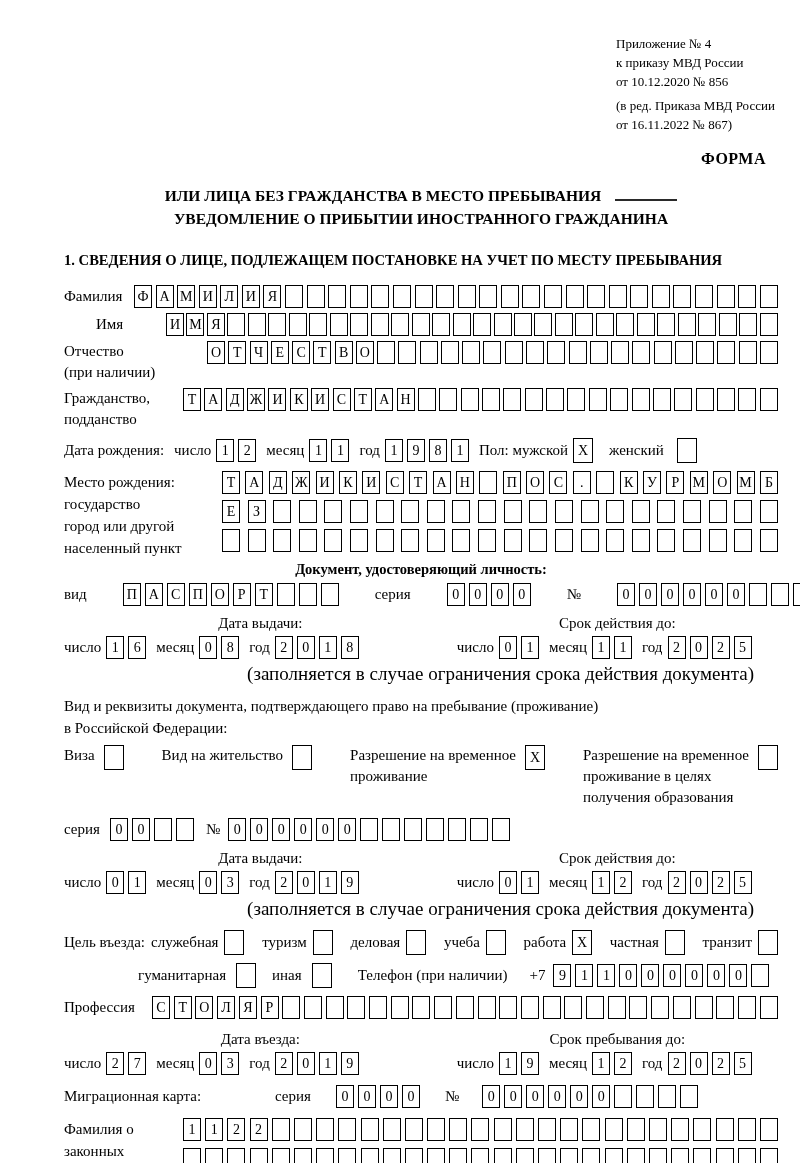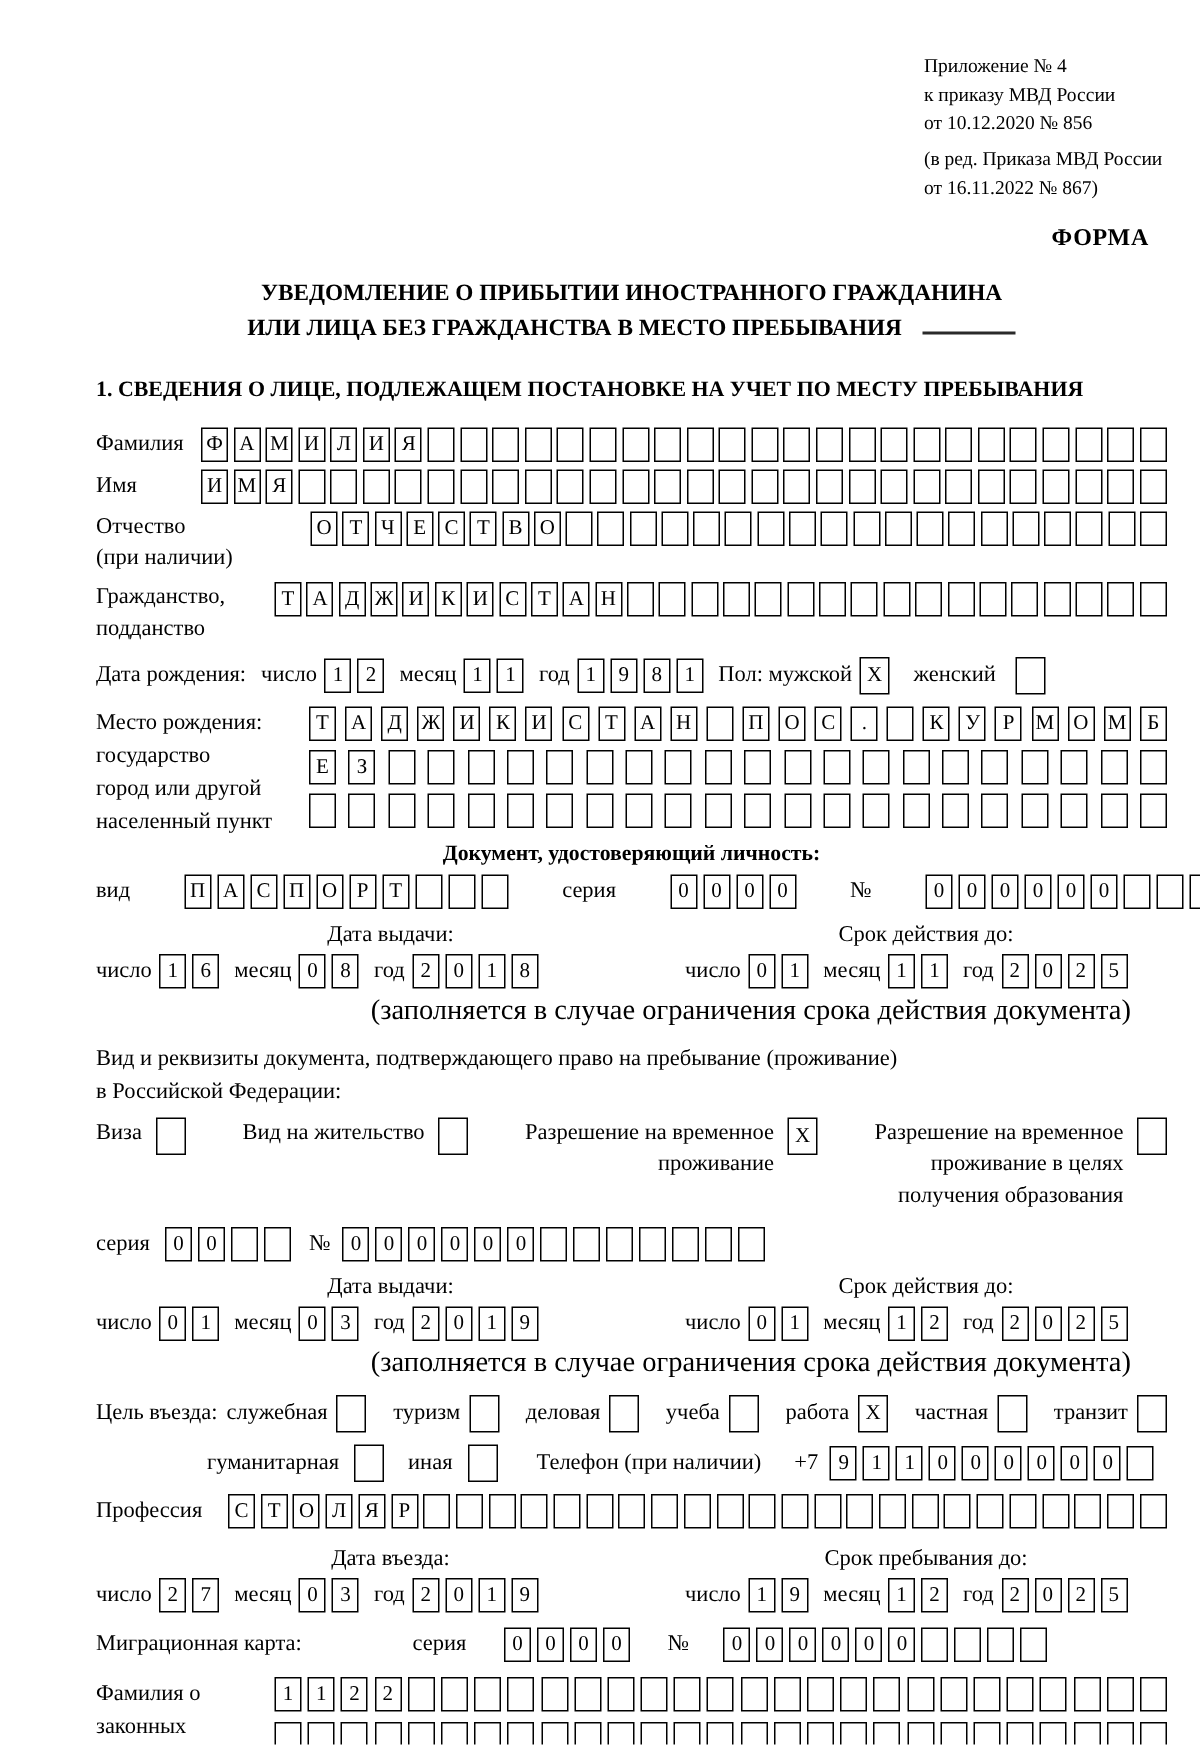--- a/index.html
+++ b/index.html
@@ -28,43 +28,43 @@
   .twocol{display:flex;margin-top:9px;}
   .col-l{width:55%;}
   .col-r{width:45%;}
   .sublbl{text-align:center;margin-bottom:4px;}
   .dgroup{display:flex;align-items:center;}
   .note-r{text-align:right;font-size:19px;margin-top:4px;padding-right:24px;}
   .intro{margin-top:10px;line-height:22px;}
   .visa-row{display:flex;align-items:flex-start;margin-top:6px;justify-content:space-between;}
   .visa-item{display:flex;align-items:flex-start;gap:9px;}
   .vtext{line-height:21px;}
-  .vcenter{text-align:right;}
+  .vcenter{text-align:left;}
   .purpose-row{display:flex;align-items:center;margin-top:10px;justify-content:space-between;}
   .pitem{display:flex;align-items:center;gap:6px;}
   .rowgap{margin-bottom:6px;}
 </style>
 </head>
 <body>
 
 <div class="page">
 
   <div class="appendix">
     <div>Приложение № 4</div>
     <div>к приказу МВД России</div>
     <div>от 10.12.2020 № 856</div>
     <div class="gap">(в ред. Приказа МВД России</div>
     <div>от 16.11.2022 № 867)</div>
   </div>
 
   <div class="forma">ФОРМА</div>
 
   <div class="title">
+    <div><span>ИЛИ ЛИЦА БЕЗ ГРАЖДАНСТВА В МЕСТО ПРЕБЫВАНИЯ</span><span class="blankline"></span></div>
     <div>УВЕДОМЛЕНИЕ О ПРИБЫТИИ ИНОСТРАННОГО ГРАЖДАНИНА</div>
-    <div><span>ИЛИ ЛИЦА БЕЗ ГРАЖДАНСТВА В МЕСТО ПРЕБЫВАНИЯ</span><span class="blankline"></span></div>
   </div>
 
   <div class="sec1">1. СВЕДЕНИЯ О ЛИЦЕ, ПОДЛЕЖАЩЕМ ПОСТАНОВКЕ НА УЧЕТ ПО МЕСТУ ПРЕБЫВАНИЯ</div>
 
   <div class="frow" style="margin-top:16px;">
     <span class="lblcol" style="width:70px;">Фамилия</span>
     <span class="cells">
         <span class="cb">Ф</span>
         <span class="cb">А</span>
         <span class="cb">М</span>
@@ -92,21 +92,21 @@
         <span class="cb"></span>
         <span class="cb"></span>
         <span class="cb"></span>
         <span class="cb"></span>
         <span class="cb"></span>
         <span class="cb"></span>
       </span>
   </div>
 
   <div class="frow">
-    <span class="lblcol" style="width:70px;">Имя</span>
+    <span class="lblcol" style="width:70px;margin-left:32px;">Имя</span>
     <span class="cells">
         <span class="cb">И</span>
         <span class="cb">М</span>
         <span class="cb">Я</span>
         <span class="cb"></span>
         <span class="cb"></span>
         <span class="cb"></span>
         <span class="cb"></span>
         <span class="cb"></span>
         <span class="cb"></span>
@@ -225,21 +225,21 @@
         <span class="cb">9</span>
         <span class="cb">8</span>
         <span class="cb">1</span>
       </span>
     <span class="dlbl">Пол: мужской</span>
     <span class="chk">X</span>
     <span class="dlbl" style="margin-left:16px;">женский</span>
     <span class="chk" style="margin-left:8px;"></span>
   </div>
 
-  <div class="frow tops" style="margin-top:8px;">
+  <div class="frow tops" style="margin-top:8px;gap:16px;">
     <span class="lblcol" style="width:142px;line-height:22px;">
       <div>Место рождения:</div>
       <div>государство</div>
       <div>город или другой</div>
       <div>населенный пункт</div>
     </span>
     <span style="flex:1;">
       <div class="cells rowgap">
           <span class="cb">Т</span>
           <span class="cb">А</span>

